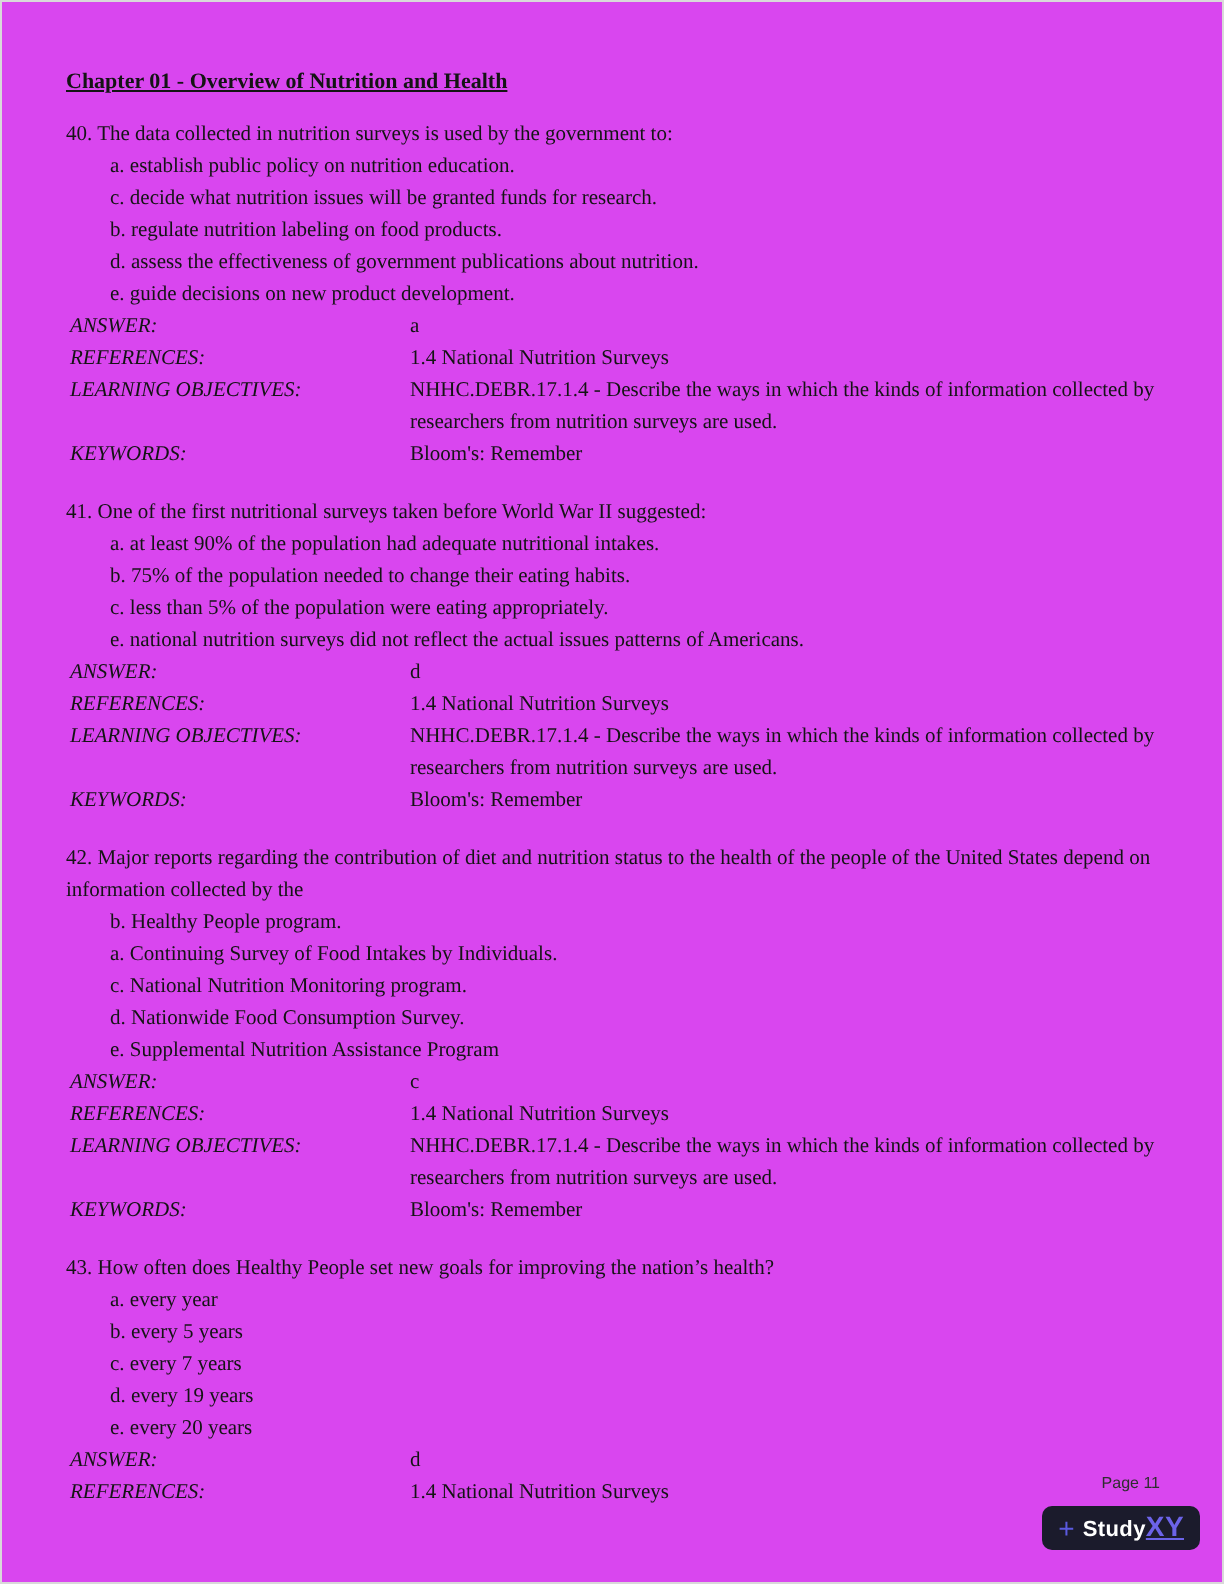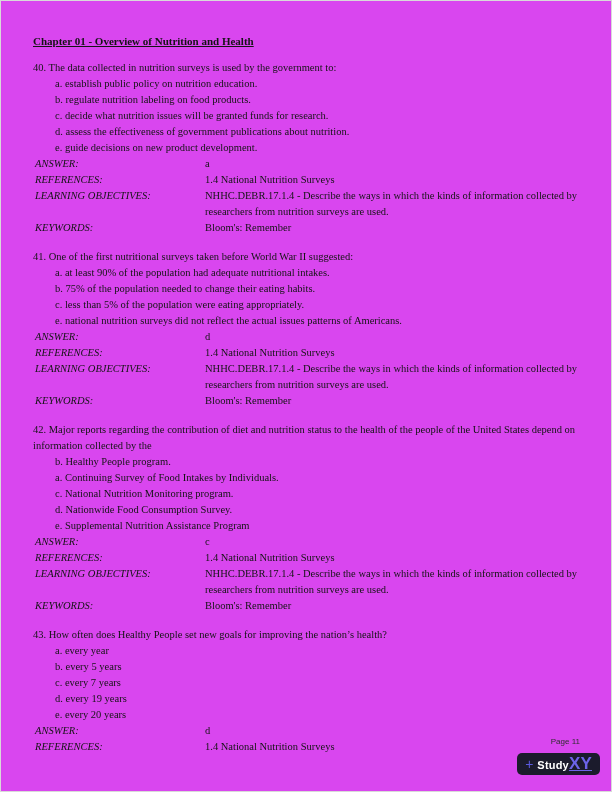--- a/index.html
+++ b/index.html
@@ -64,39 +64,39 @@
     line-height: 14px;
   }
   .brand-study {
     color: #ffffff;
     font-size: 11px;
     font-weight: bold;
     letter-spacing: 0.2px;
   }
   .brand-xy {
     color: #6c63e8;
-    font-size: 17px;
+    font-size: 14px;
     font-weight: bold;
     letter-spacing: 0.2px;
     text-decoration: underline;
   }
 </style>
 </head>
 <body>
 
 <div class="page">
 
   <h1 class="doc-title">Chapter 01 - Overview of Nutrition and Health</h1>
 
   <div class="qblock">
     <p class="qline"><span>40.</span> <span>The data collected in nutrition surveys is used by the government to:</span></p>
     <ul class="choices">
       <li>a. establish public policy on nutrition education.</li>
+      <li>c. decide what nutrition issues will be granted funds for research.</li>
       <li>b. regulate nutrition labeling on food products.</li>
-      <li>c. decide what nutrition issues will be granted funds for research.</li>
       <li>d. assess the effectiveness of government publications about nutrition.</li>
       <li>e. guide decisions on new product development.</li>
     </ul>
     <div class="meta-row">
       <span class="meta-label">ANSWER:</span>
       <span class="meta-value">a</span>
     </div>
     <div class="meta-row">
       <span class="meta-label">REFERENCES:</span>
       <span class="meta-value">1.4 National Nutrition Surveys</span>

